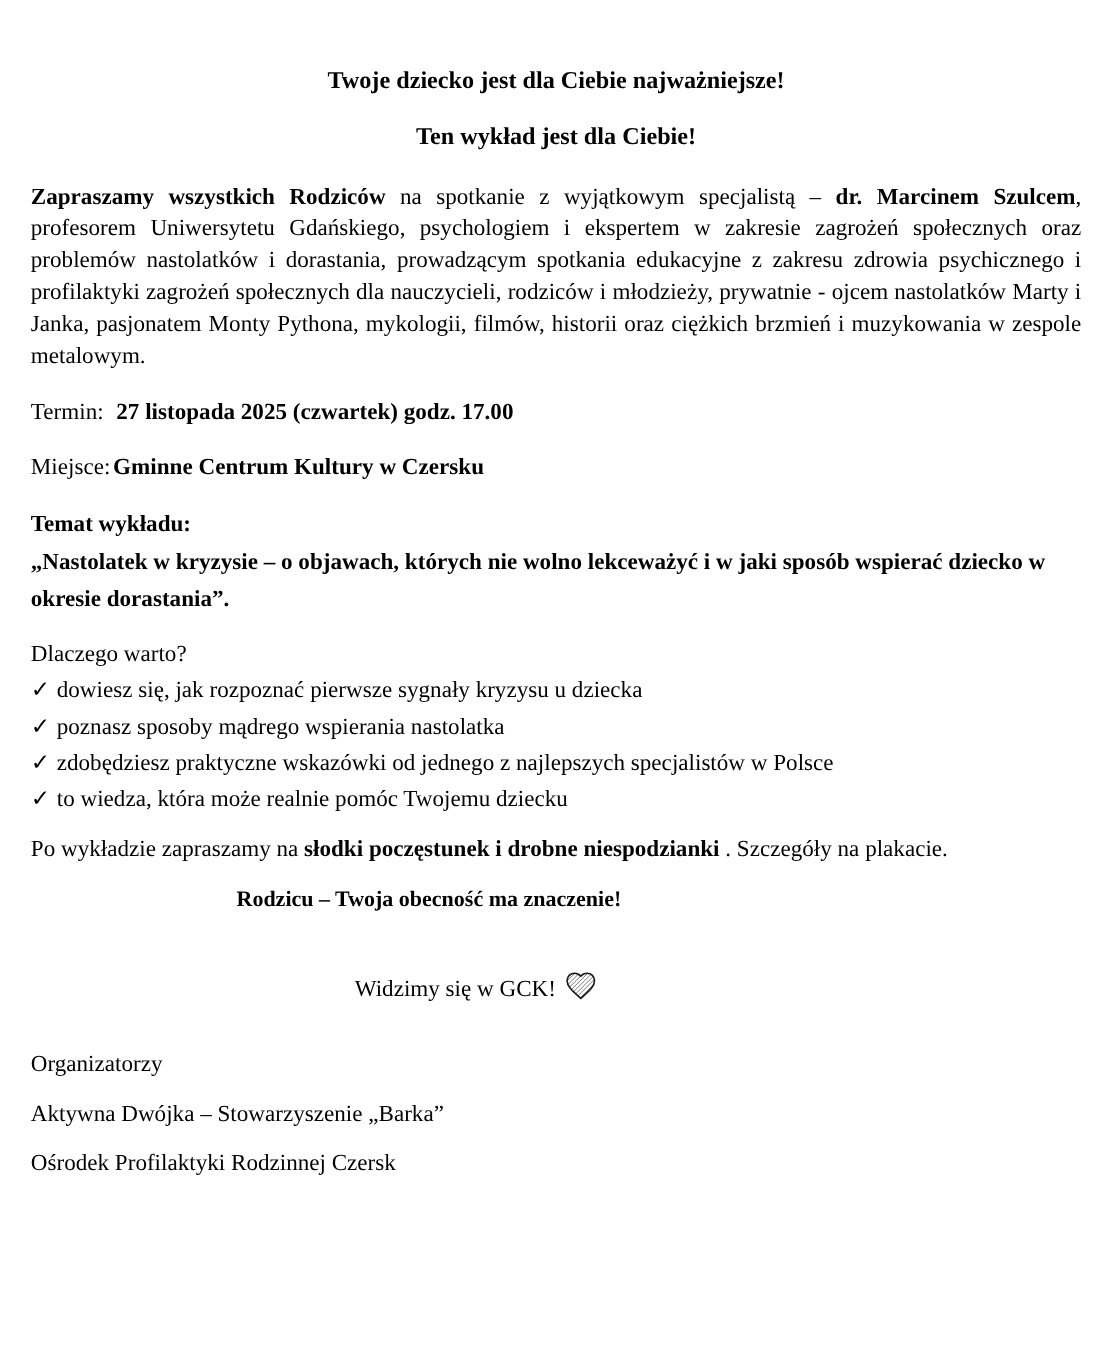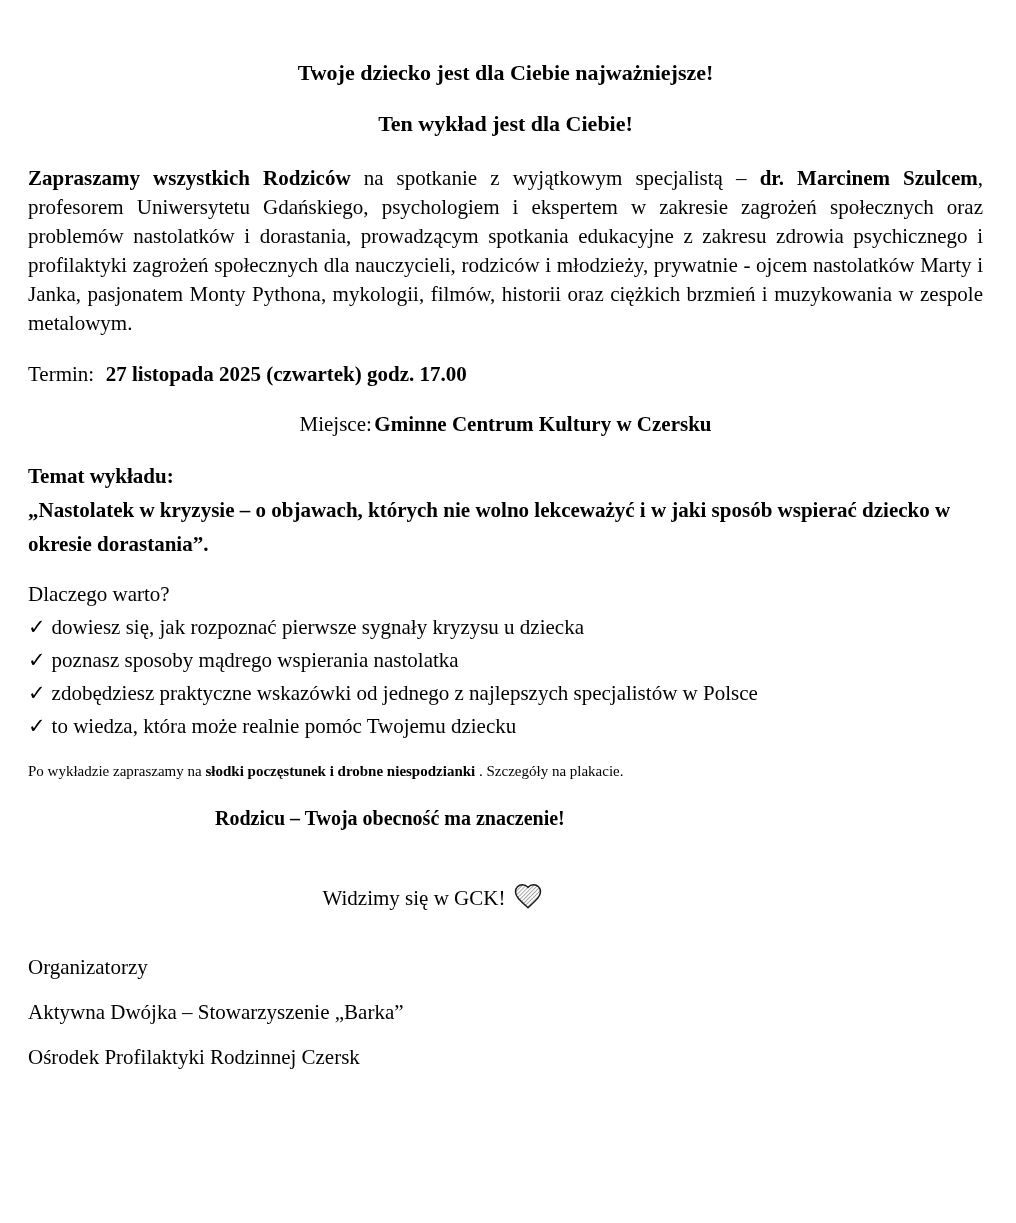--- a/index.html
+++ b/index.html
@@ -37,21 +37,21 @@
     line-height: 29px;
     text-align: justify;
   }
 
   .detail-line {
     margin: 0;
     font-size: 21px;
     line-height: 29px;
   }
   .detail-line.termin { margin-top: 22px; }
-  .detail-line.miejsce { margin-top: 21px; text-align: center; }
+  .detail-line.miejsce { margin-top: 21px; }
   .detail-value-gap-lg { margin-left: 0.55em; }
   .detail-value-gap-sm { margin-left: 0.12em; }
 
   .topic {
     margin: 20px 0 0 0;
     font-size: 21px;
     font-weight: bold;
     line-height: 34px;
   }
   .topic .topic-heading, .topic .topic-title { display: block; }
@@ -62,21 +62,21 @@
     line-height: 33px;
   }
   .benefits .row { display: block; }
   .check {
     display: inline-block;
     margin-right: 6px;
   }
 
   .after-note {
     margin: 12px 0 0 0;
-    font-size: 15px;
+    font-size: 21px;
     line-height: 32px;
   }
 
   .slogan {
     margin: 16px 0 0 187px;
     font-size: 20px;
     font-weight: bold;
     line-height: 30px;
   }
 

